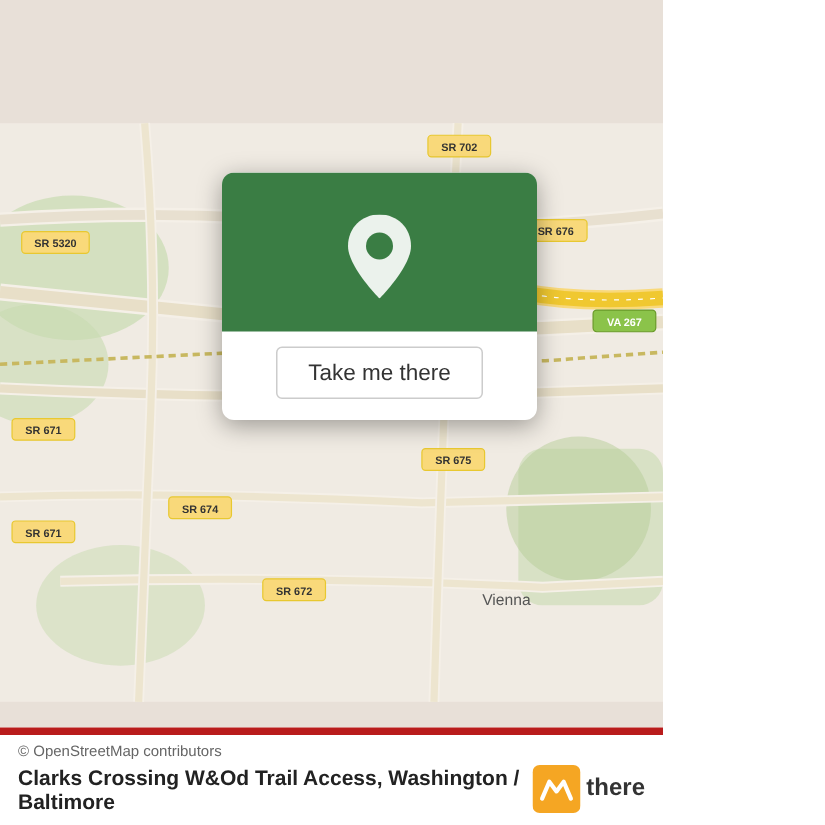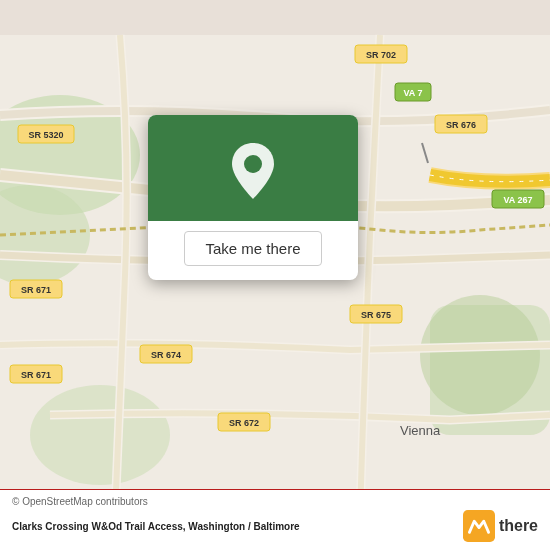--- a/index.html
+++ b/index.html
@@ -5,21 +5,21 @@
     * { margin: 0; padding: 0; box-sizing: border-box; }
     body {
       width: 550px;
       height: 550px;
       overflow: hidden;
       font-family: Arial, sans-serif;
       position: relative;
     }
 
     #map-container {
-      width: 550px;
+      width: 442px;
       height: 550px;
       position: relative;
       background-color: #e8e0d8;
       overflow: hidden;
     }
 
     
     #map-bg {
       position: absolute;
       top: 0; left: 0;
@@ -76,39 +76,39 @@
       white-space: nowrap;
     }
 
     
     #bottom-bar {
       position: absolute;
       bottom: 0;
       left: 0;
       width: 100%;
       background: white;
-      border-top: 1px solid #b91c1c;
+      border-top: 5px solid #b91c1c;
       padding: 6px 12px 8px;
       margin-top: 40px;
     }
 
     #attribution {
       font-size: 10px;
       color: #666;
       margin-bottom: 3px;
     }
 
     #place-name-row {
       display: flex;
       align-items: center;
       justify-content: space-between;
     }
 
     #place-name {
-      font-size: 10px;
+      font-size: 14px;
       font-weight: bold;
       color: #222;
       flex: 1;
     }
 
     #moovit-logo {
       display: flex;
       align-items: center;
       gap: 4px;
       flex-shrink: 0;

